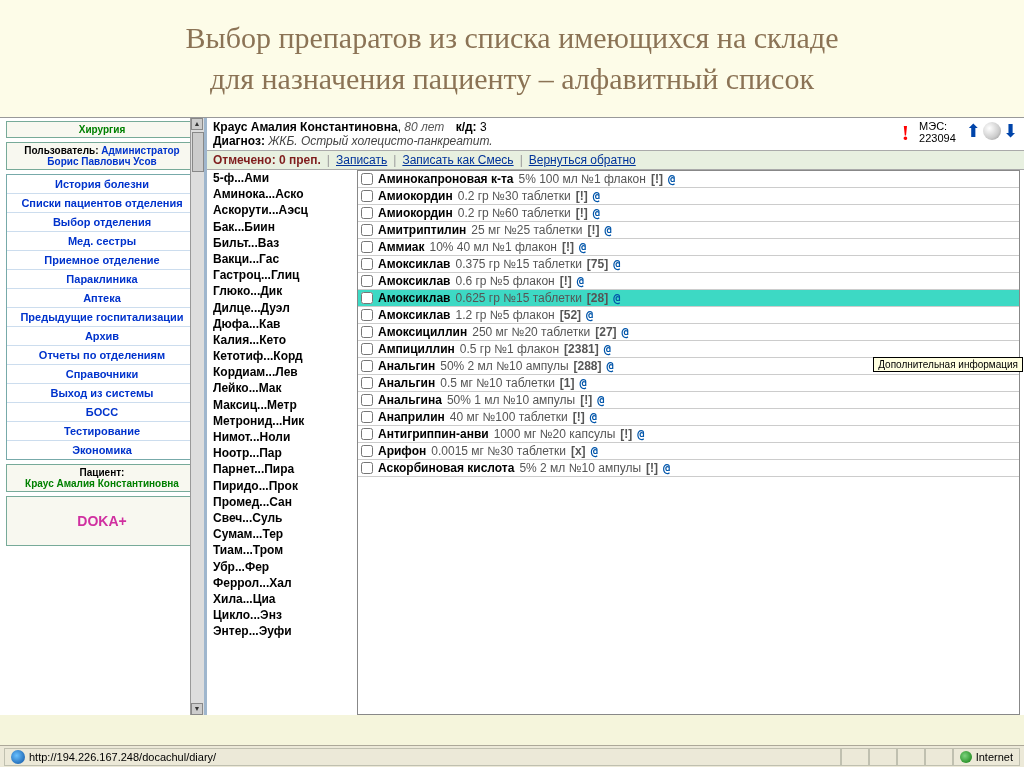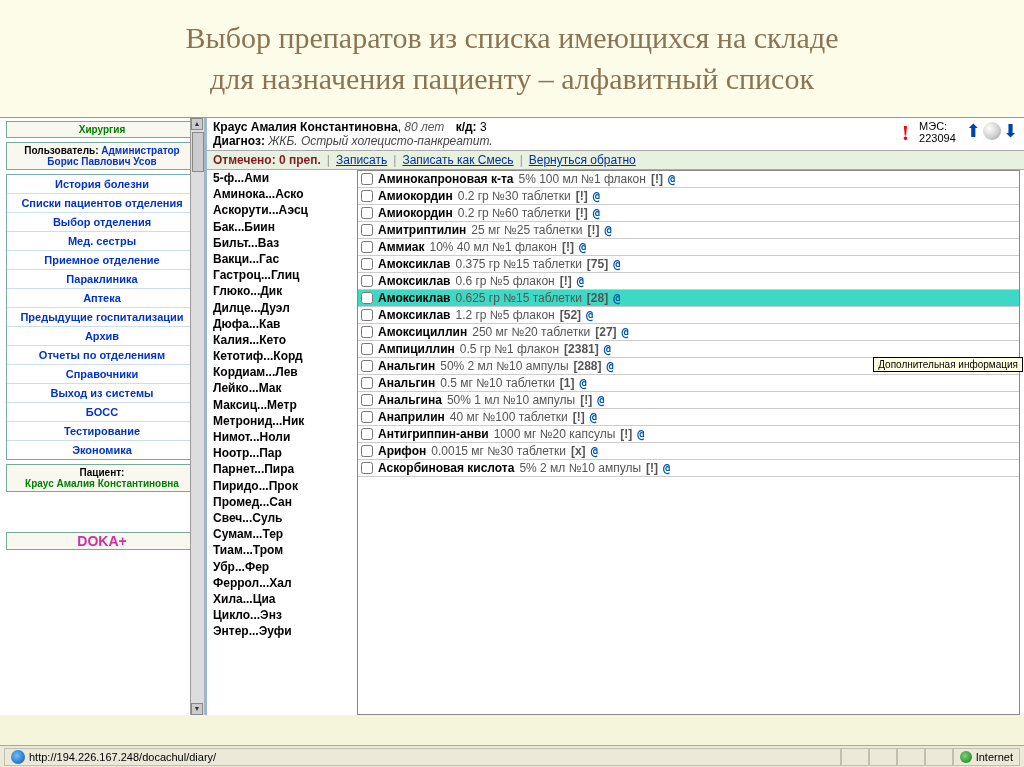--- a/index.html
+++ b/index.html
@@ -15,21 +15,21 @@
 .sb-box { border: 1px solid #7a9; background: #f8f8f0; text-align: center; padding: 2px 2px; font-size: 10px; }
 .sb-box.dept { color: #008000; font-weight: bold; }
 .sb-box.user { font-size: 10px; }
 .sb-box.user .lbl { font-weight: bold; color:#000; }
 .sb-box.user .val { color: #0033cc; font-weight: bold; }
 .sb-nav { border: 1px solid #7aa; background: #fff; display: flex; flex-direction: column; }
 .sb-nav a { display: block; color: #0033cc; font-weight: bold; text-align: center; padding: 3px 2px; font-size: 11px; text-decoration: none; border-bottom: 1px solid #cde; cursor: pointer; }
 .sb-nav a:last-child { border-bottom: none; }
 .sb-box.patient { color: #008000; font-weight: bold; }
 .sb-box.patient .lbl { color: #000; font-weight: bold; display: block; }
-.sb-doka { color: #d030a0; font-weight: bold; font-size: 14px; text-align: center; border: 1px solid #7a9; background: #f8f8f0; padding: 0px 2px; margin-top: 36px; }
+.sb-doka { color: #d030a0; font-weight: bold; font-size: 14px; text-align: center; border: 1px solid #7a9; background: #f8f8f0; padding: 16px 2px; }
 .main { flex: 1; background: #fff; display: flex; flex-direction: column; position: relative; }
 .pat-header { display: flex; align-items: flex-start; padding: 2px 6px; gap: 10px; font-size: 12px; }
 .pat-block { flex: 1; }
 .pat-name { font-weight: bold; color: #000; }
 .pat-age { font-style: italic; color: #555; }
 .pat-kd { font-weight: bold; margin-left: 8px; }
 .pat-kd-v { font-weight: normal; }
 .pat-diag-l { font-weight: bold; }
 .pat-diag-v { font-style: italic; color: #444; }
 .alert-icon { color: red; font-size: 22px; font-weight: bold; font-family: serif; }

